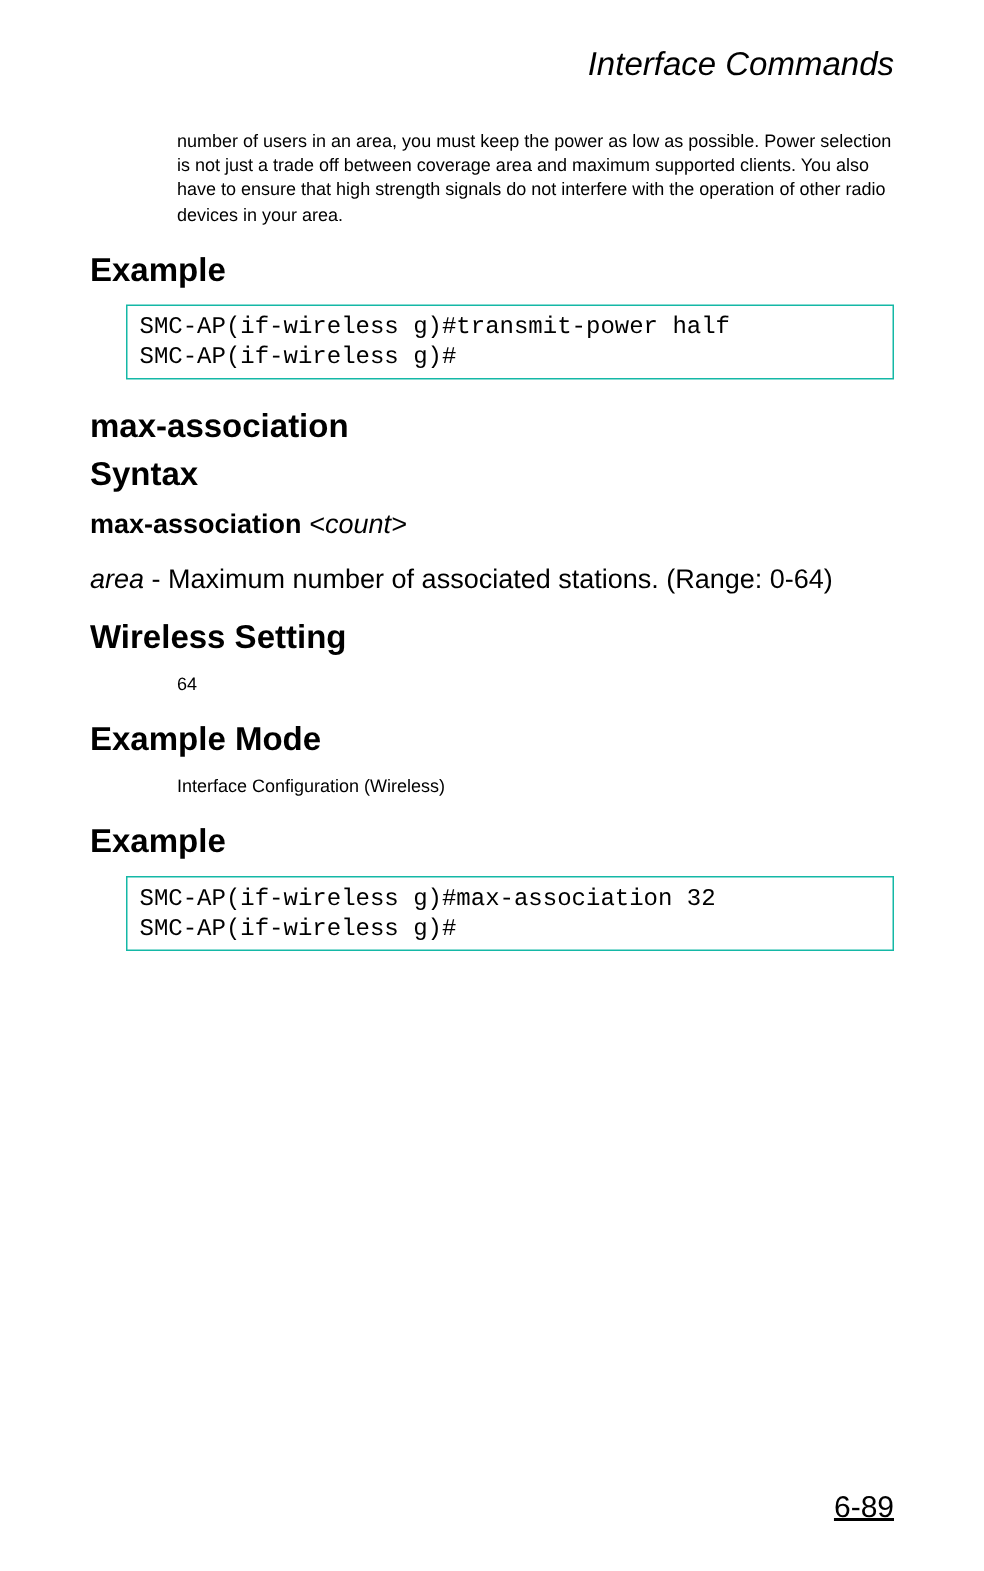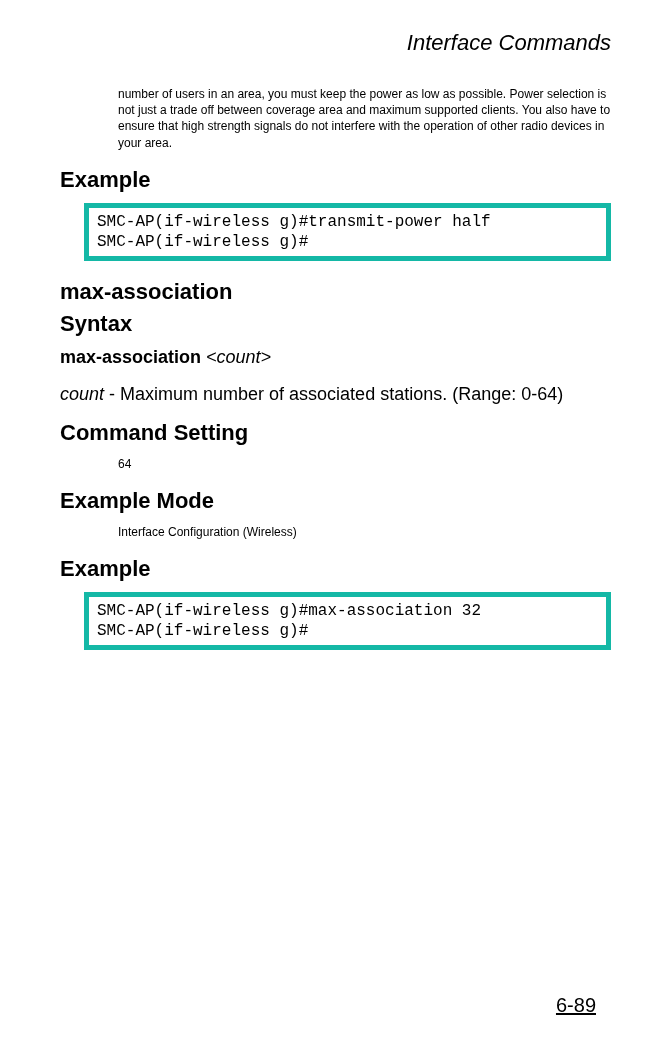--- a/index.html
+++ b/index.html
@@ -9,21 +9,21 @@
     height: 1047px;
     background: #fff;
     font-family: Arial, Helvetica, sans-serif;
     color: #000;
   }
   .page {
     position: relative;
     width: 656px;
     height: 1047px;
     box-sizing: border-box;
-    padding: 30px 45px 40px 60px;
+    padding: 30px 60px 40px 60px;
   }
   .chapter-title {
     text-align: right;
     font-style: italic;
     font-size: 22px;
     margin: 0 0 30px 0;
     font-weight: normal;
   }
   .body-text {
     font-size: 12px;
@@ -37,21 +37,21 @@
     font-size: 22px;
     font-weight: bold;
     margin: 0 0 10px 0;
   }
   .command-heading {
     font-size: 22px;
     font-weight: bold;
     margin: 18px 0 6px 0;
   }
   .codebox {
-    border: 5px solid #14b8a6;
+    border: 1px solid #14b8a6;
     font-family: "Courier New", Courier, monospace;
     font-size: 16px;
     line-height: 1.25;
     padding: 4px 8px;
     margin: 4px 0 18px 24px;
     white-space: pre;
   }
   .syntax-line {
     font-size: 18px;
     margin: 0 0 14px 0;
@@ -91,24 +91,24 @@
 
   <p class="section-sub indent-h">Syntax</p>
 
   <p class="syntax-line indent-1">
     <span class="kw">max-association</span>
     <span> </span>
     <span class="arg">&lt;count&gt;</span>
   </p>
 
   <p class="param-line indent-2">
-    <span class="arg">count</span><span> - Maximum number of associated stations. (Range: 0-64)</span>
+    <span class="arg">area</span><span> - Maximum number of associated stations. (Range: 0-64)</span>
   </p>
 
-  <p class="section-sub indent-h">Command Setting</p>
+  <p class="section-sub indent-h">Wireless Setting</p>
 
   <p class="body-text indent-1">64</p>
 
   <p class="section-sub indent-h">Example Mode</p>
 
   <p class="body-text indent-1">Interface Configuration (Wireless)</p>
 
   <p class="section-sub indent-h">Example</p>
 
   <div class="codebox">SMC-AP(if-wireless g)#max-association 32

